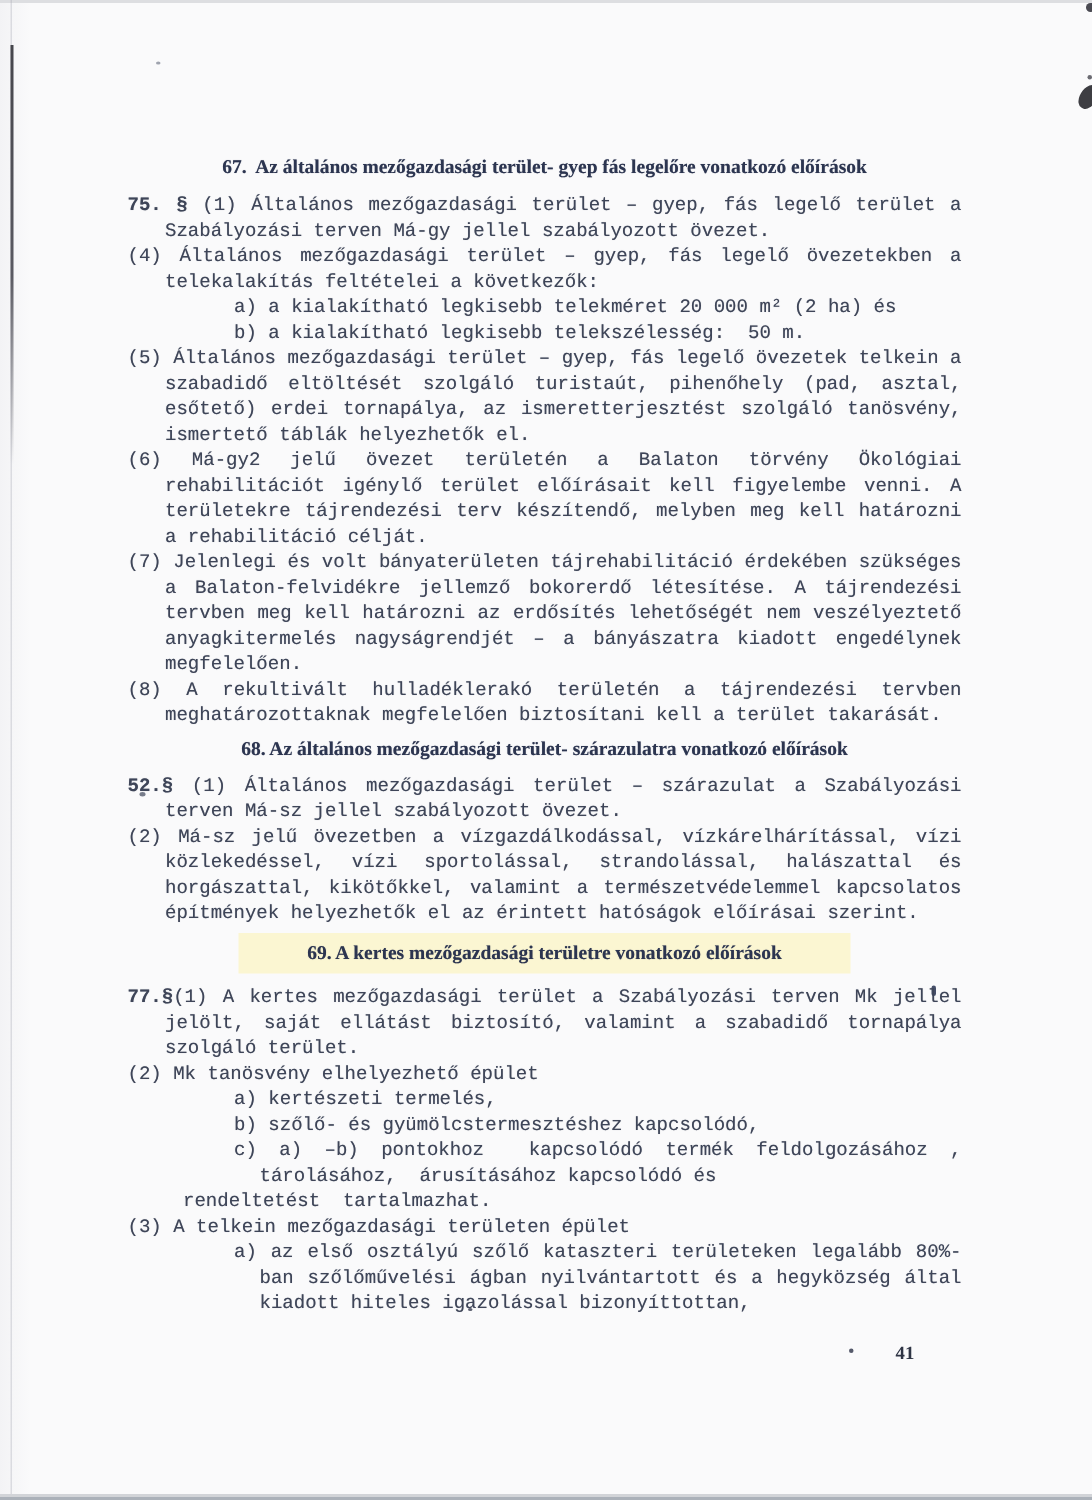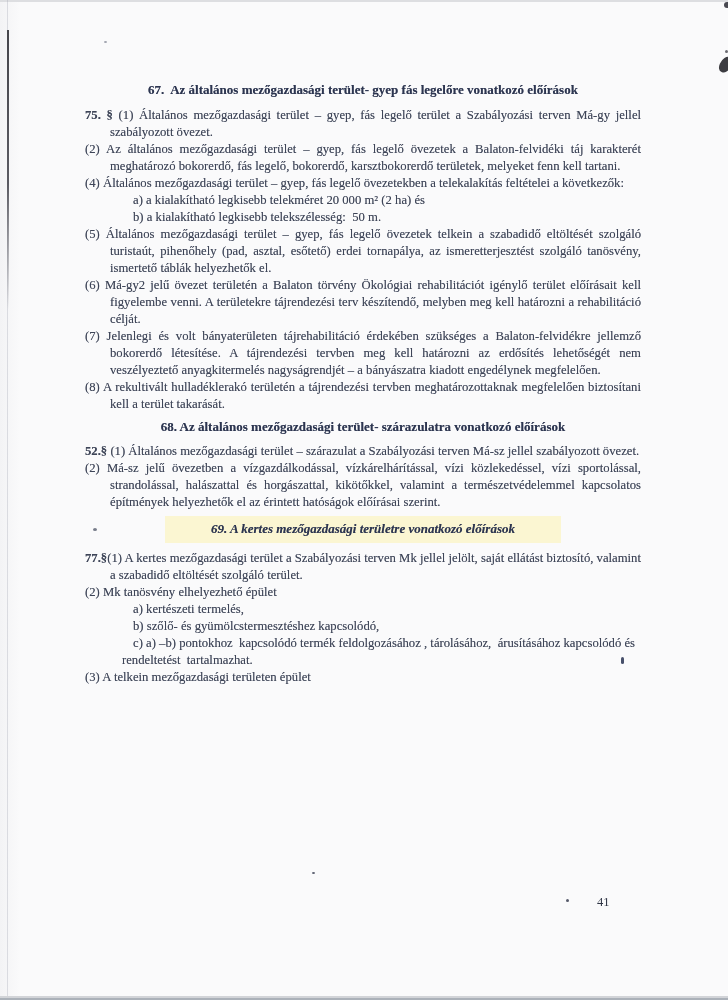--- a/index.html
+++ b/index.html
@@ -9,49 +9,49 @@
     margin: 0 auto;
     background:
       linear-gradient(90deg, #f3f3f5 0px, var(--paper, #fafafb) 20px),
       var(--paper, #fafafb);
     font-family: "Liberation Serif", "DejaVu Serif", serif;
     color: var(--ink, #3e4558);
     overflow: hidden;
   }
   .content {
     position: absolute;
-    left: 85px; top: 81px; width: 556px;
+    left: 85px; top: 102px; width: 556px;
   }
   .heading {
     font-size: 13px; line-height: 18px;
     font-weight: bold;
     text-align: center;
     color: var(--heading_ink, #2c3550);
     margin: 0 0 8px 0;
     text-shadow: 0 0 0.5px rgba(44,53,80,0.55);
   }
   section + section .heading { margin-top: 5px; margin-bottom: 7px; }
   .heading .htext { display: inline-block; }
   .heading.highlighted .htext {
     background: var(--highlight, #fbf6d2);
     padding: 4px 46px 5px 46px;
-    font-style: italic;
   }
   .item {
     font-size: 12.7px; line-height: 17px;
     text-align: justify;
     padding-left: 25px; text-indent: -25px;
     text-shadow: 0 0 0.45px rgba(62,69,88,0.5);
+    font-family: Liberation Mono, monospace;
   }
   .item .lead { font-weight: bold; }
-  .item.lvl-1 { margin-left: 48px; padding-left: 17px; text-indent: -17px; }
+  .item.lvl-1 { margin-left: 71px; padding-left: 17px; text-indent: -17px; }
   .item.lvl-cont { margin-left: 37px; padding-left: 0; text-indent: 0; }
   .page-number {
     position: absolute; left: 597px; top: 895px;
-    font-size: 12.5px; font-weight: normal;
+    font-size: 12.5px; font-weight: bold;
     color: var(--page_number_ink, #2f3545);
   }
   
   .edge-top { position:absolute; top:0; left:0; width:728px; height:2px; background:#dddee1; }
   .edge-bottom { position:absolute; bottom:0; left:0; width:728px; height:4px; background:#d2d4d8; border-bottom:2px solid #abb1b9; box-sizing:border-box; }
   .left-line-faint { position:absolute; left:7px; top:0; width:1px; height:1000px; background:rgba(165,170,180,0.35); }
   .left-line-dark { position:absolute; left:7px; top:30px; width:2px; height:280px;
     background:linear-gradient(#46464c 0%, #5a5a62 55%, rgba(90,90,100,0) 100%); }
   .blob-right { position:absolute; right:-3px; top:56px; width:11px; height:17px;
     background:#3d3d42; border-radius: 65% 35% 55% 45%; transform: rotate(24deg); }
@@ -76,41 +76,41 @@
   <div class="tick-h69"></div>
   <div class="speck-76"></div>
   <div class="dot-a"></div>
   <div class="dot-b"></div>
   <div class="dot-c"></div>
 
   <main class="content">
       <section>
         <h2 class="heading"><span class="htext">67.&nbsp; Az általános mezőgazdasági terület- gyep fás legelőre vonatkozó előírások</span></h2>
         <div class="item lvl-0"><span class="lead">75. §</span> <span class="marker">(1)</span> <span class="txt">Általános mezőgazdasági terület – gyep, fás legelő terület a Szabályozási terven Má-gy jellel szabályozott övezet.</span></div>
-        <div class="item lvl-0"><span class="marker">(2)</span> <span class="txt">Az általános mezőgazdasági terület – gyep, fás legelő övezetek a Balaton-felvidéki táj karakterét meghatározó bokorerdő, fás legelő, bokorerdő, karsztbokorerdő területek, melyeket fenn kell tartani.</span></div>
         <div class="item lvl-0"><span class="marker">(4)</span> <span class="txt">Általános mezőgazdasági terület – gyep, fás legelő övezetekben a telekalakítás feltételei a következők:</span></div>
         <div class="item lvl-1"><span class="marker">a)</span> <span class="txt">a kialakítható legkisebb telekméret 20 000 m² (2 ha) és</span></div>
         <div class="item lvl-1"><span class="marker">b)</span> <span class="txt">a kialakítható legkisebb telekszélesség:&nbsp; 50 m.</span></div>
         <div class="item lvl-0"><span class="marker">(5)</span> <span class="txt">Általános mezőgazdasági terület – gyep, fás legelő övezetek telkein a szabadidő eltöltését szolgáló turistaút, pihenőhely (pad, asztal, esőtető) erdei tornapálya, az ismeretterjesztést szolgáló tanösvény, ismertető táblák helyezhetők el.</span></div>
         <div class="item lvl-0"><span class="marker">(6)</span> <span class="txt">Má-gy2 jelű övezet területén a Balaton törvény Ökológiai rehabilitációt igénylő terület előírásait kell figyelembe venni. A területekre tájrendezési terv készítendő, melyben meg kell határozni a rehabilitáció célját.</span></div>
         <div class="item lvl-0"><span class="marker">(7)</span> <span class="txt">Jelenlegi és volt bányaterületen tájrehabilitáció érdekében szükséges a Balaton-felvidékre jellemző bokorerdő létesítése. A tájrendezési tervben meg kell határozni az erdősítés lehetőségét nem veszélyeztető anyagkitermelés nagyságrendjét – a bányászatra kiadott engedélynek megfelelően.</span></div>
         <div class="item lvl-0"><span class="marker">(8)</span> <span class="txt">A rekultivált hulladéklerakó területén a tájrendezési tervben meghatározottaknak megfelelően biztosítani kell a terület takarását.</span></div>
       </section>
       <section>
         <h2 class="heading"><span class="htext">68. Az általános mezőgazdasági terület- szárazulatra vonatkozó előírások</span></h2>
         <div class="item lvl-0"><span class="lead">52.§</span> <span class="marker">(1)</span> <span class="txt">Általános mezőgazdasági terület – szárazulat a Szabályozási terven Má-sz jellel szabályozott övezet.</span></div>
         <div class="item lvl-0"><span class="marker">(2)</span> <span class="txt">Má-sz jelű övezetben a vízgazdálkodással, vízkárelhárítással, vízi közlekedéssel, vízi sportolással, strandolással, halászattal és horgászattal, kikötőkkel, valamint a természetvédelemmel kapcsolatos építmények helyezhetők el az érintett hatóságok előírásai szerint.</span></div>
       </section>
       <section>
         <h2 class="heading highlighted"><span class="htext">69. A kertes mezőgazdasági területre vonatkozó előírások</span></h2>
-        <div class="item lvl-0"><span class="lead">77.§</span><span class="marker">(1)</span> <span class="txt">A kertes mezőgazdasági terület a Szabályozási terven Mk jellel jelölt, saját ellátást biztosító, valamint a szabadidő eltöltését szolgáló terület.</span></div>
+        <div class="item lvl-0"><span class="lead">77.§</span><span class="marker">(1)</span> <span class="txt">A kertes mezőgazdasági terület a Szabályozási terven Mk jellel jelölt, saját ellátást biztosító, valamint a szabadidő tornapálya szolgáló terület.</span></div>
         <div class="item lvl-0"><span class="marker">(2)</span> <span class="txt">Mk tanösvény elhelyezhető épület</span></div>
         <div class="item lvl-1"><span class="marker">a)</span> <span class="txt">kertészeti termelés,</span></div>
         <div class="item lvl-1"><span class="marker">b)</span> <span class="txt">szőlő- és gyümölcstermesztéshez kapcsolódó,</span></div>
         <div class="item lvl-1"><span class="marker">c)</span> <span class="txt">a) –b) pontokhoz&nbsp; kapcsolódó termék feldolgozásához , tárolásához,&nbsp; árusításához kapcsolódó és</span></div>
         <div class="item lvl-cont"><span class="txt">rendeltetést&nbsp; tartalmazhat.</span></div>
         <div class="item lvl-0"><span class="marker">(3)</span> <span class="txt">A telkein mezőgazdasági területen épület</span></div>
+        <div class="item lvl-1"><span class="marker">a)</span> <span class="txt">az első osztályú szőlő kataszteri területeken legalább 80%-ban szőlőművelési ágban nyilvántartott és a hegyközség által kiadott hiteles igazolással bizonyíttottan,</span></div>
       </section>
     </main>
 
   <div class="page-number">41</div>
   <div class="edge-bottom"></div>
 </div>
 
 </body></html>

